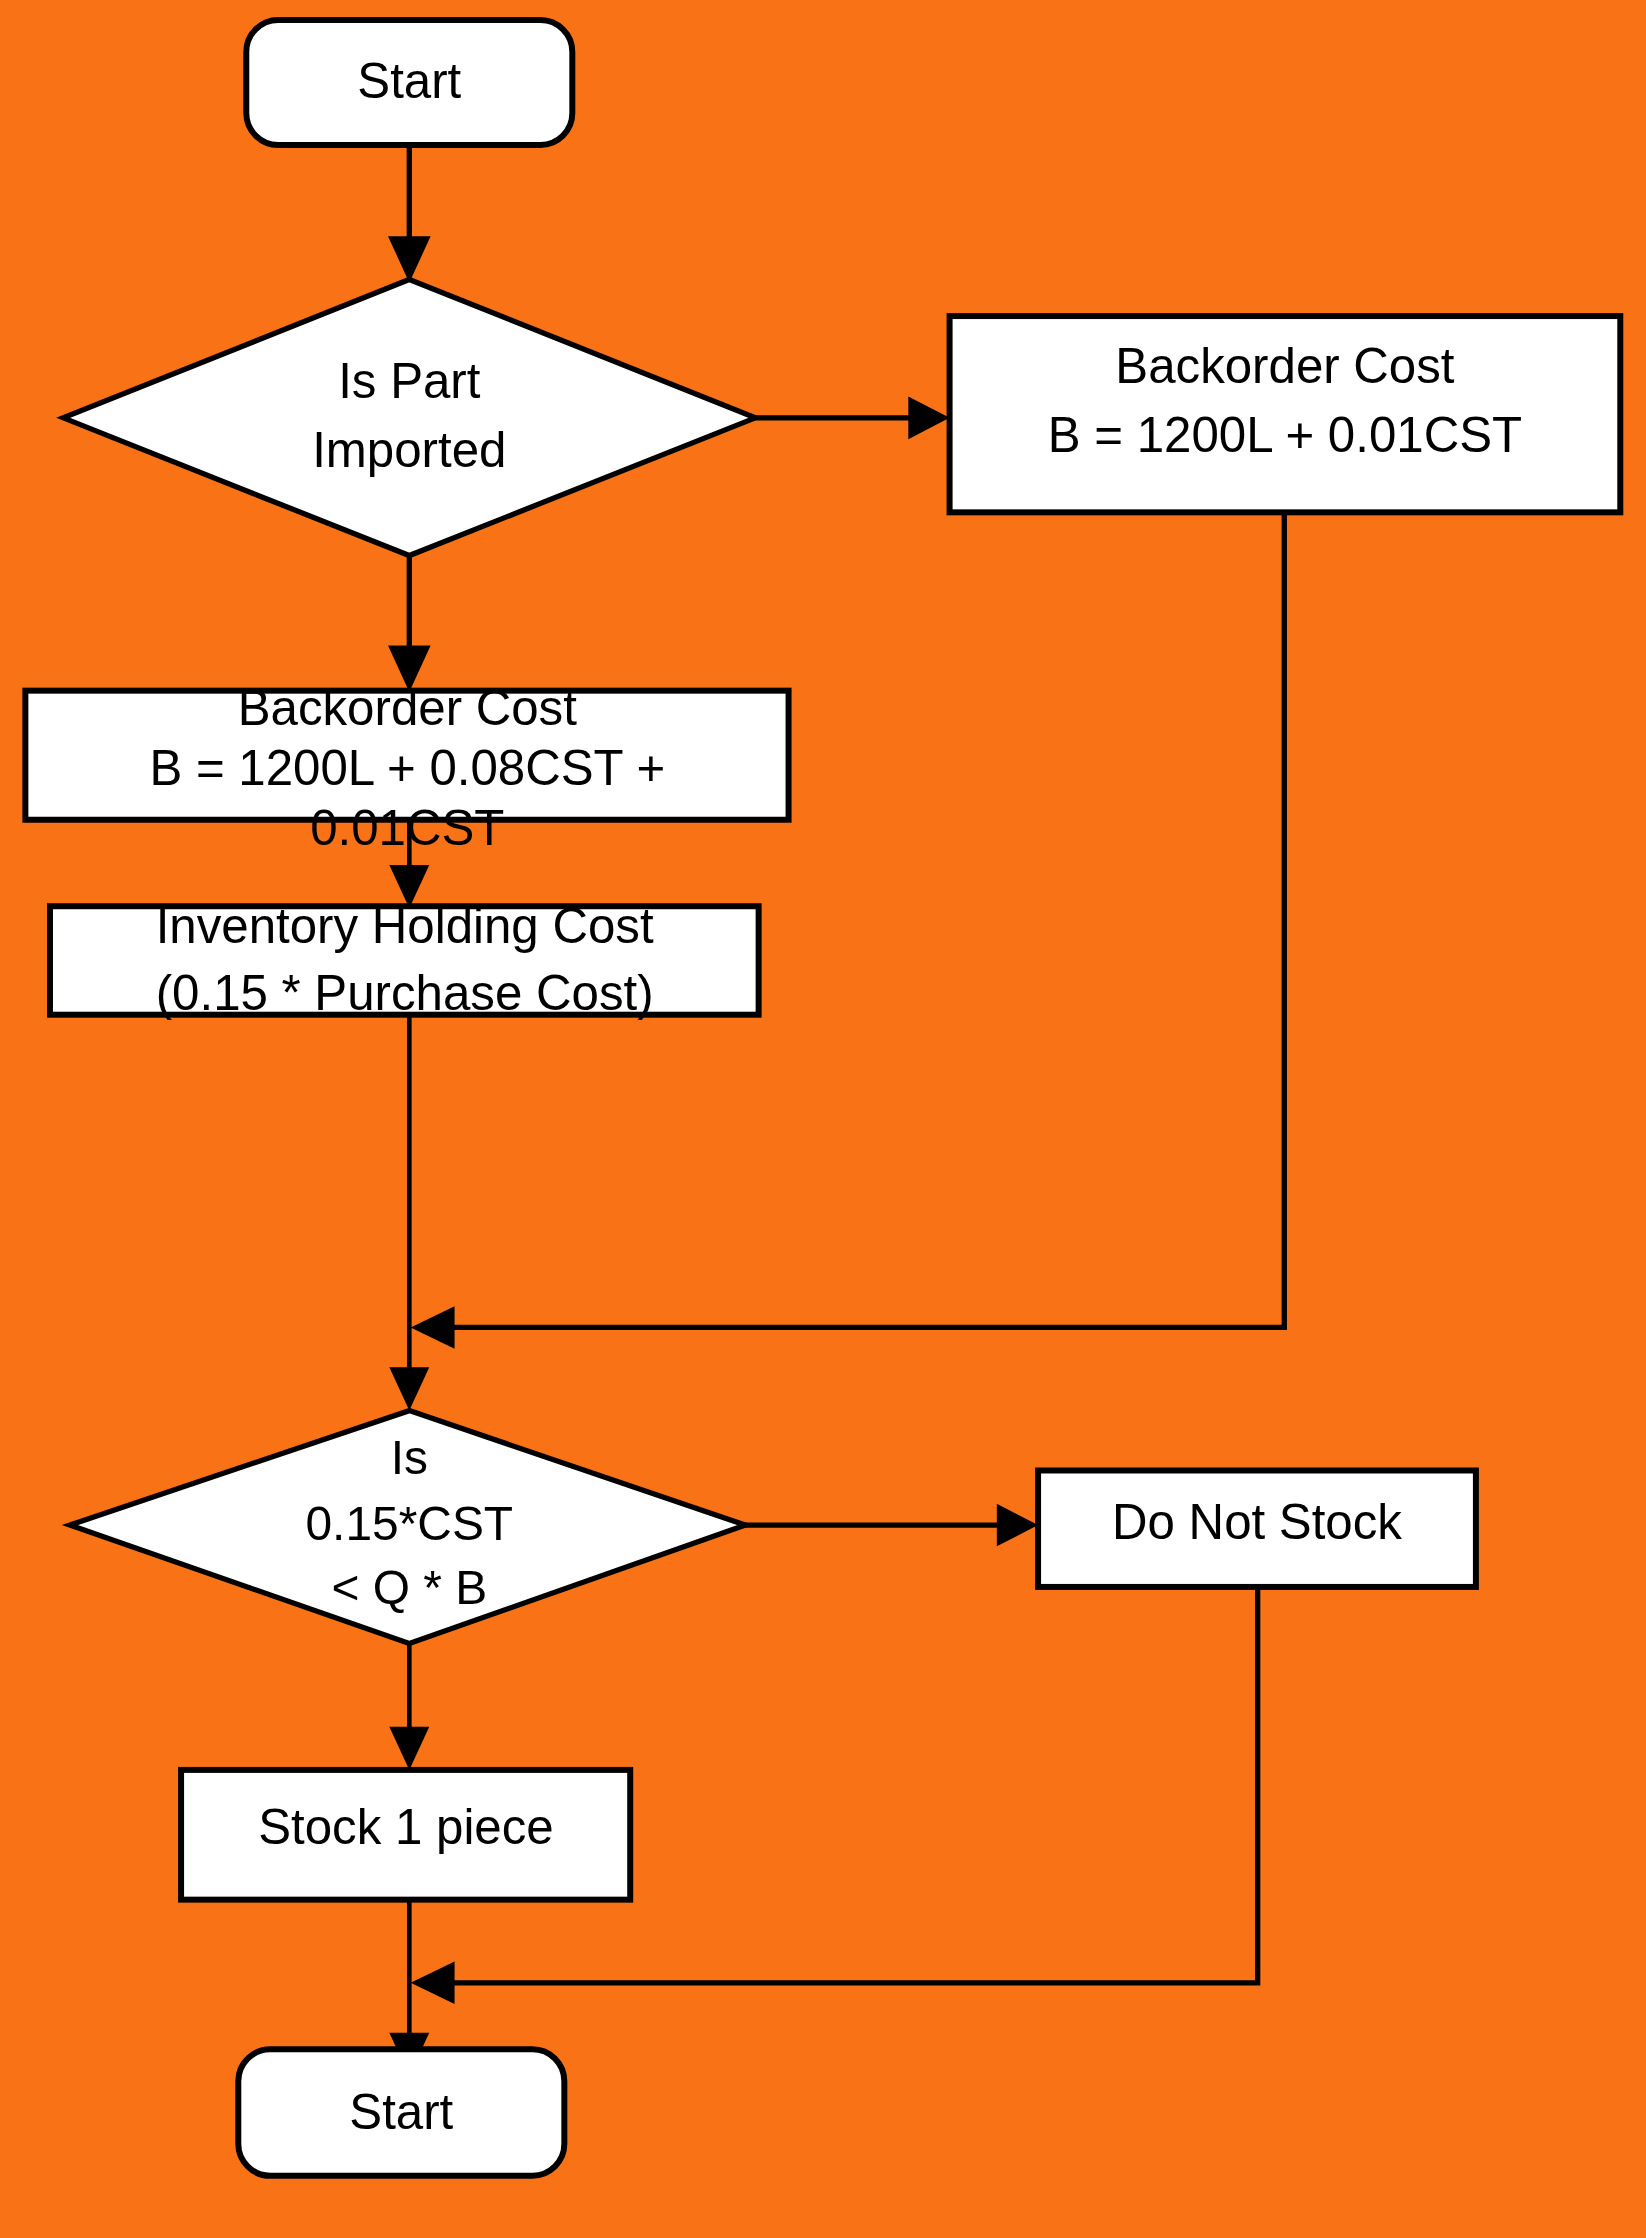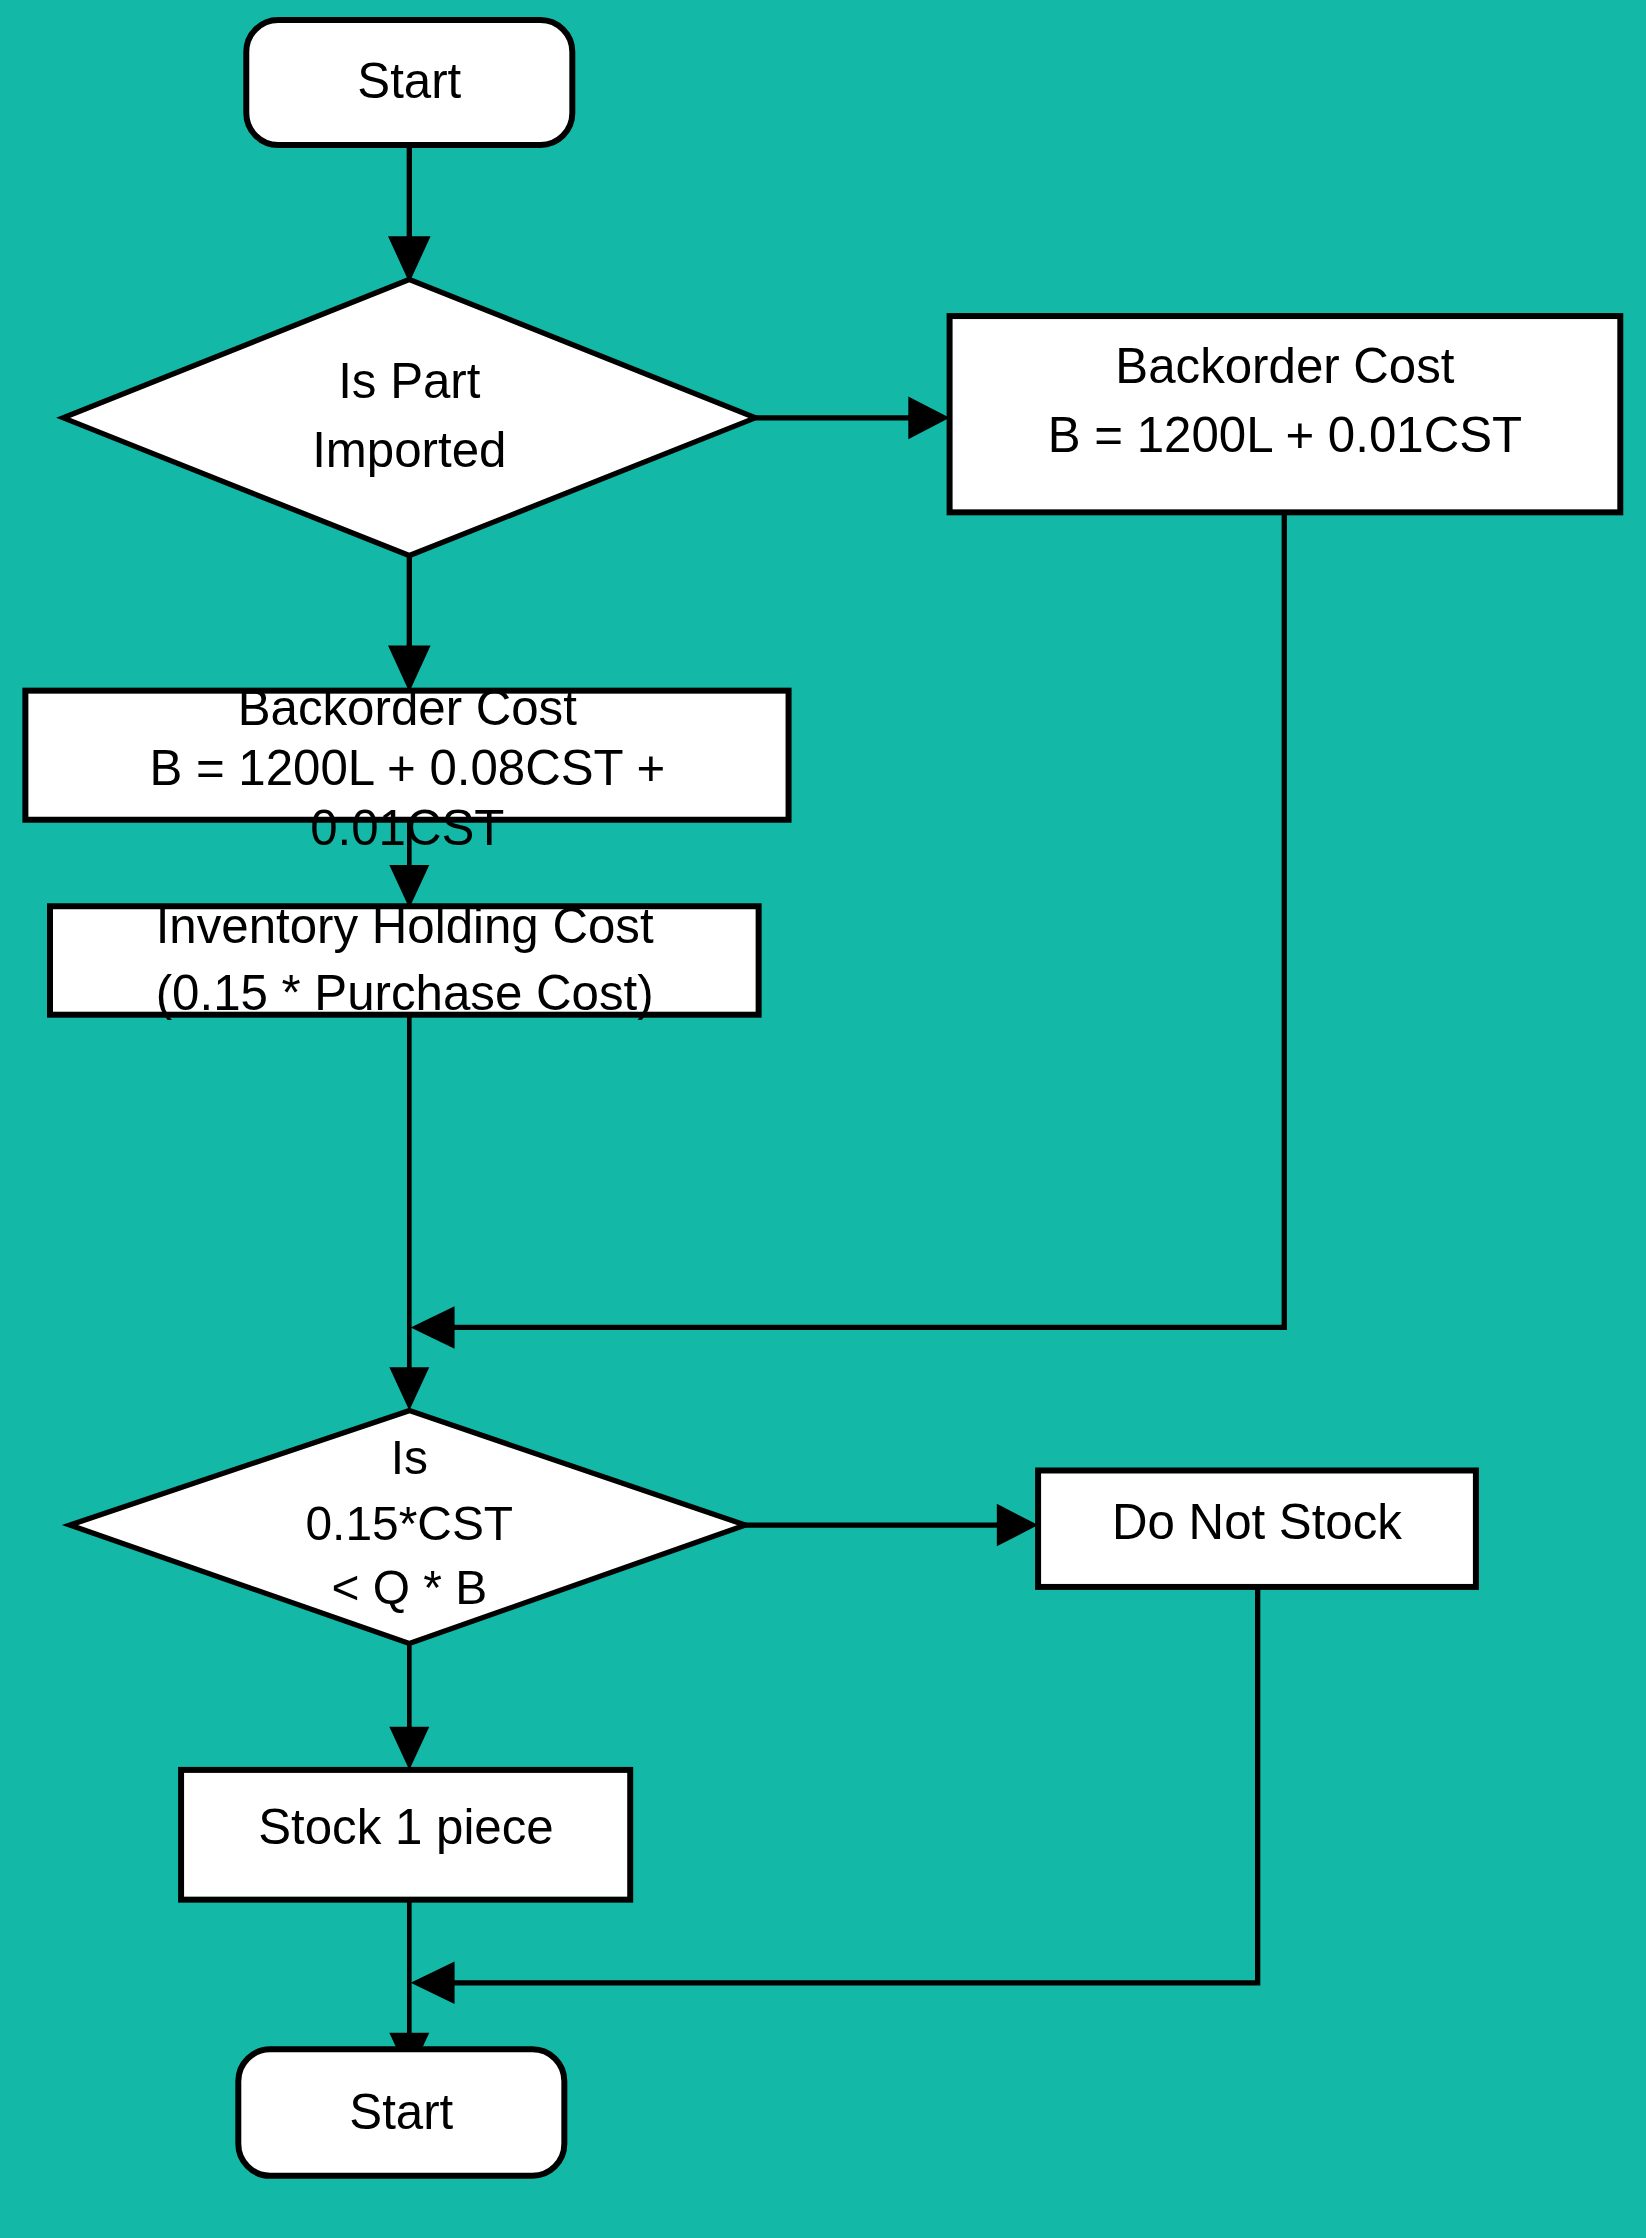--- a/index.html
+++ b/index.html
@@ -10,21 +10,21 @@
   body {
     width: 1647px;
     height: 2239px;
     font-family: "Liberation Sans", sans-serif;
     overflow: hidden;
   }
   #flowchart-root {
     position: relative;
     width: 1647px;
     height: 2239px;
-    background: #14b8a6;
+    background: #f97316;
   }
   svg#flow-svg {
     display: block;
     width: 1647px;
     height: 2239px;
   }
   .node-shape {
     fill: #ffffff;
     stroke: #000000;
   }

